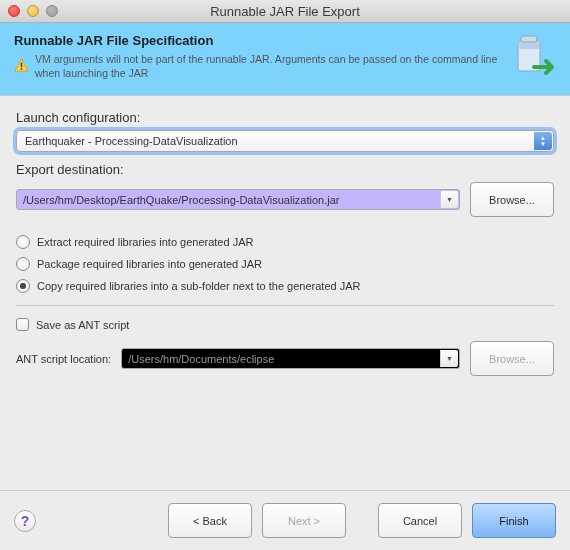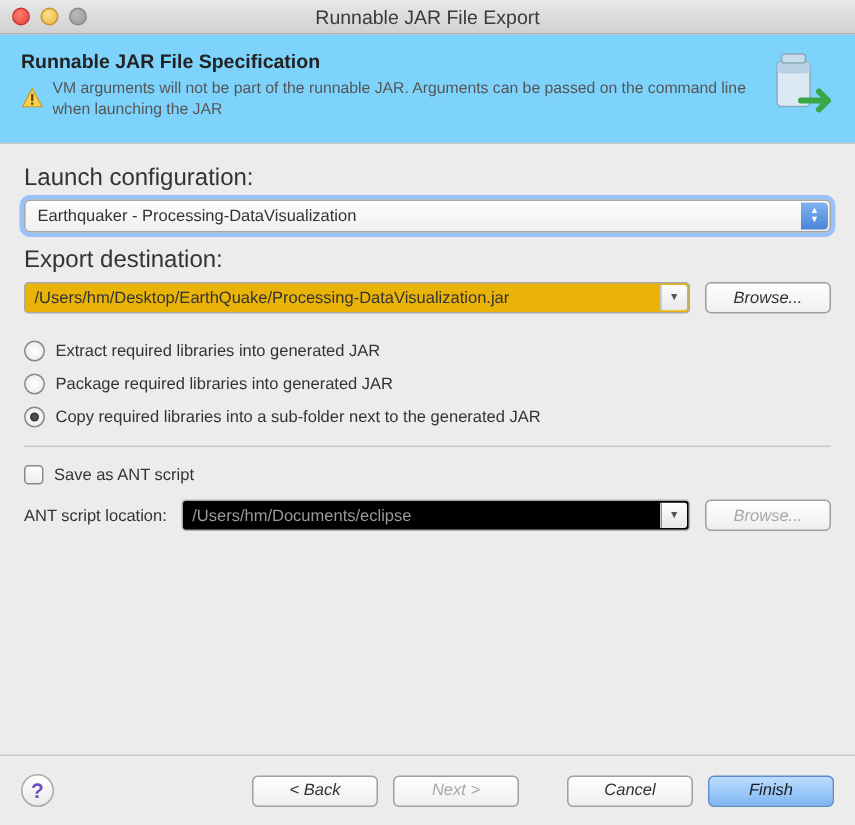--- a/index.html
+++ b/index.html
@@ -33,21 +33,21 @@
     display: flex;
     align-items: flex-start;
   }
   .header-text { flex: 1; }
   .header h2 { font-size: 13px; font-weight: bold; color: #222; margin-bottom: 4px; }
   .warn-row { display: flex; align-items: center; gap: 6px; }
   .warn-icon { flex-shrink: 0; margin-top: 1px; }
   .header p { font-size: 10.5px; color: #555; line-height: 1.35; }
   .jar-icon { width: 50px; height: 50px; flex-shrink:0; margin-left: 8px; }
   .content { padding: 14px 16px 10px 16px; }
-  .lbl { font-size: 16px; color: #333; margin-bottom: 5px; display: block; }
+  .lbl { font-size: 13px; color: #333; margin-bottom: 5px; display: block; }
   .row { margin-bottom: 10px; }
   .select-mac {
     width: 100%; height: 22px;
     background: linear-gradient(#fdfdfd,#f0f0f0);
     border: 1px solid #a7a7a7;
     border-radius: 4px;
     padding: 0 22px 0 8px;
     font-size: 11px;
     display: flex; align-items: center;
     box-shadow: 0 0 0 3px rgba(90,160,255,0.55);
@@ -57,37 +57,37 @@
     position: absolute; right: 1px; top: 1px; bottom: 1px; width: 18px;
     background: linear-gradient(#7fb3f0,#4a85d8);
     border-radius: 0 3px 3px 0;
     display:flex;flex-direction:column;align-items:center;justify-content:center;gap:0;
   }
   .select-mac .caret::before { content:"▲"; font-size:6px; color:#fff; line-height:6px; }
   .select-mac .caret::after { content:"▼"; font-size:6px; color:#fff; line-height:6px; }
   .flex-row { display: flex; gap: 10px; align-items: center; }
   .combo {
     flex:1; height:21px; border:1px solid #aaa; border-radius:3px;
-    background:#eab308; padding:0 22px 0 6px; font-size:11px;
+    background:#c4b5fd; padding:0 22px 0 6px; font-size:11px;
     display:flex;align-items:center; position:relative;
   }
   .combo .cbtn {
     position:absolute; right:1px; top:1px; bottom:1px; width:18px;
     background: linear-gradient(#fdfdfd,#e8e8e8);
     border-left:1px solid #ccc; border-radius:0 2px 2px 0;
     display:flex;align-items:center;justify-content:center;
   }
   .combo .cbtn::after { content:"▼"; font-size:7px; color:#555; }
   .combo.disabled { color:#999; background:#000000; }
   .btn {
-    height:21px; min-width:84px; padding:0 12px;
+    height:35px; min-width:84px; padding:0 12px;
     border:1px solid #9f9f9f; border-radius:4px;
     background: linear-gradient(#fefefe,#efefef);
     font-size:11px; color:#333; text-align:center;
-    display:inline-flex;align-items:center;justify-content:center;font-style:italic;
+    display:inline-flex;align-items:center;justify-content:center;
   }
   .btn.disabled { color:#a8a8a8; }
   .btn.primary {
     background: linear-gradient(#bcdcff,#7fb6f3);
     border-color:#5a8cc7;
     color:#1a1a1a;
   }
   .radio-group { margin: 6px 0 2px 0; }
   .radio-row { display:flex; align-items:center; gap:7px; margin:8px 0; font-size:11px; color:#333; }
   .radio { width:14px; height:14px; border-radius:50%; border:1px solid #888; background:radial-gradient(#fff,#e9e9e9); display:flex;align-items:center;justify-content:center; flex-shrink:0; }

